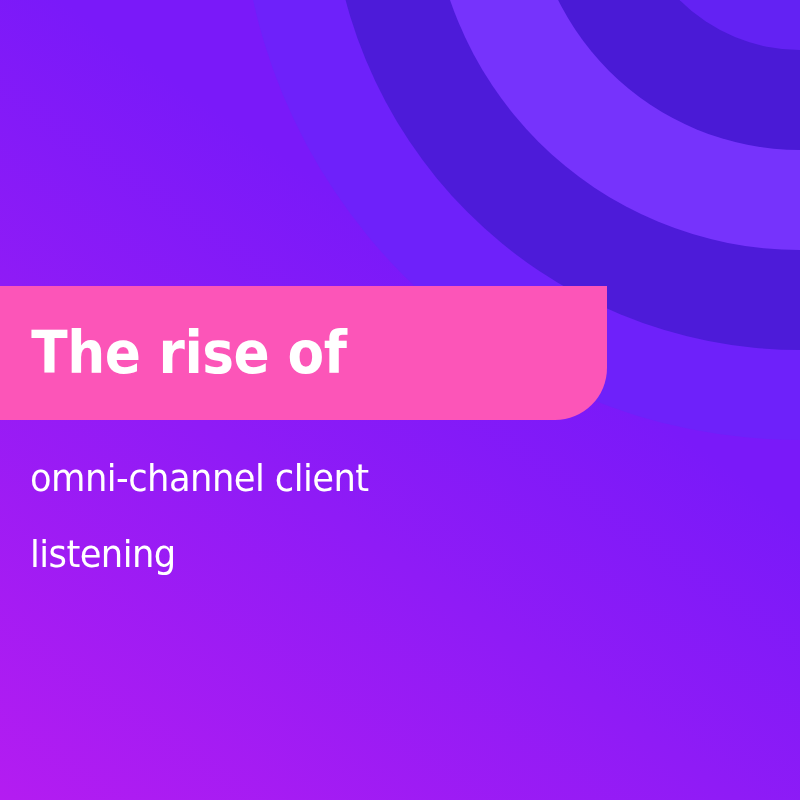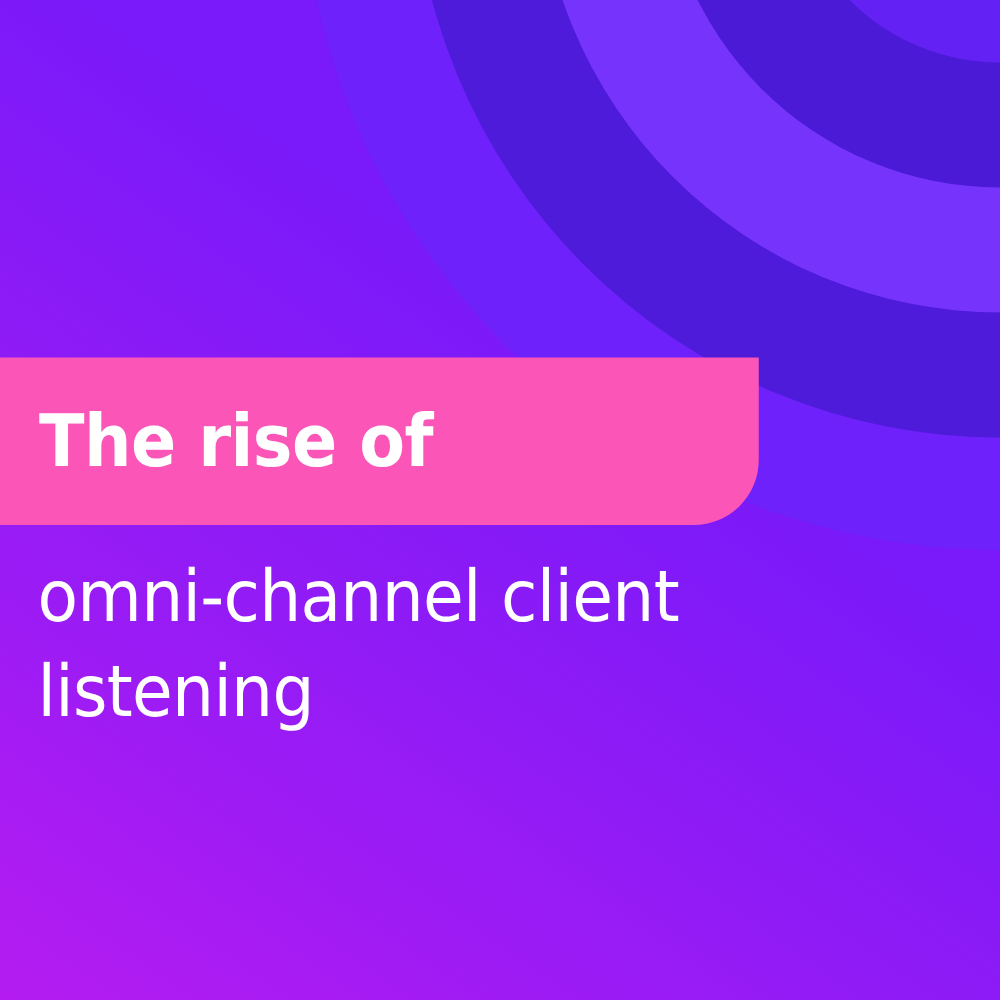--- a/index.html
+++ b/index.html
@@ -53,21 +53,21 @@
   }
   
   .headline {
     position: absolute;
     left: 30px;
     top: 440px;
     width: 720px;
     color: #ffffff;
     font-family: "DejaVu Sans", sans-serif;
     font-weight: 400;
-    font-size: 57px;
+    font-size: 38px;
     line-height: 76px;
     letter-spacing: -0.6px;
   }
   .headline-line {
     display: block;
     transform: scaleX(0.93);
     transform-origin: left top;
     white-space: nowrap;
   }
 </style>

